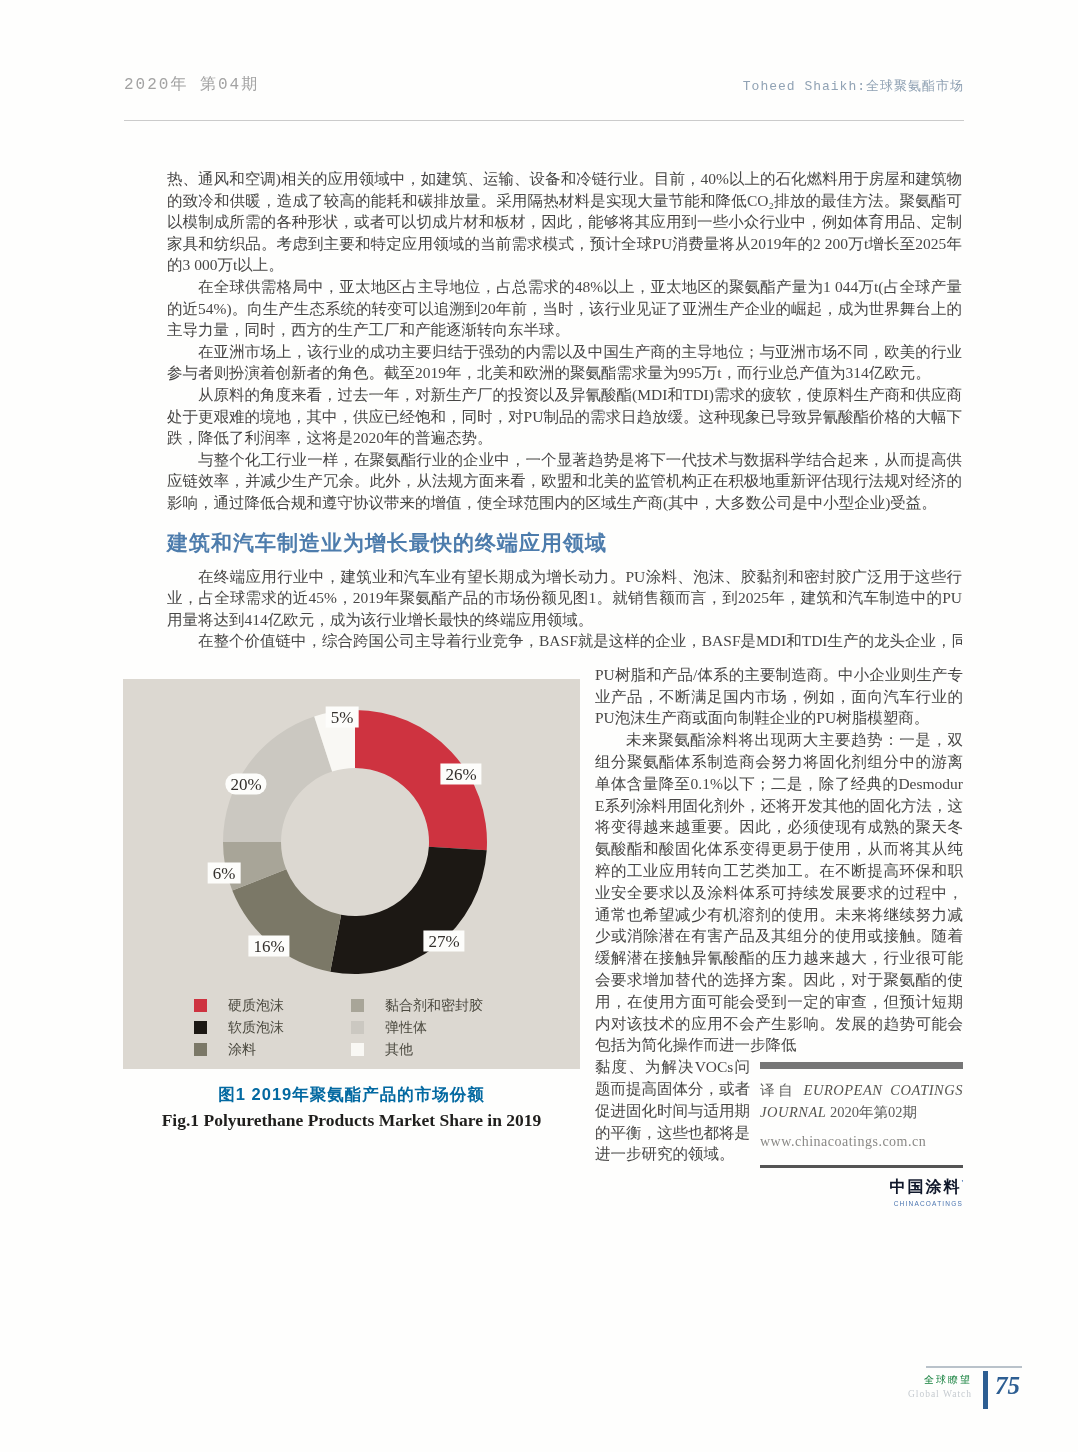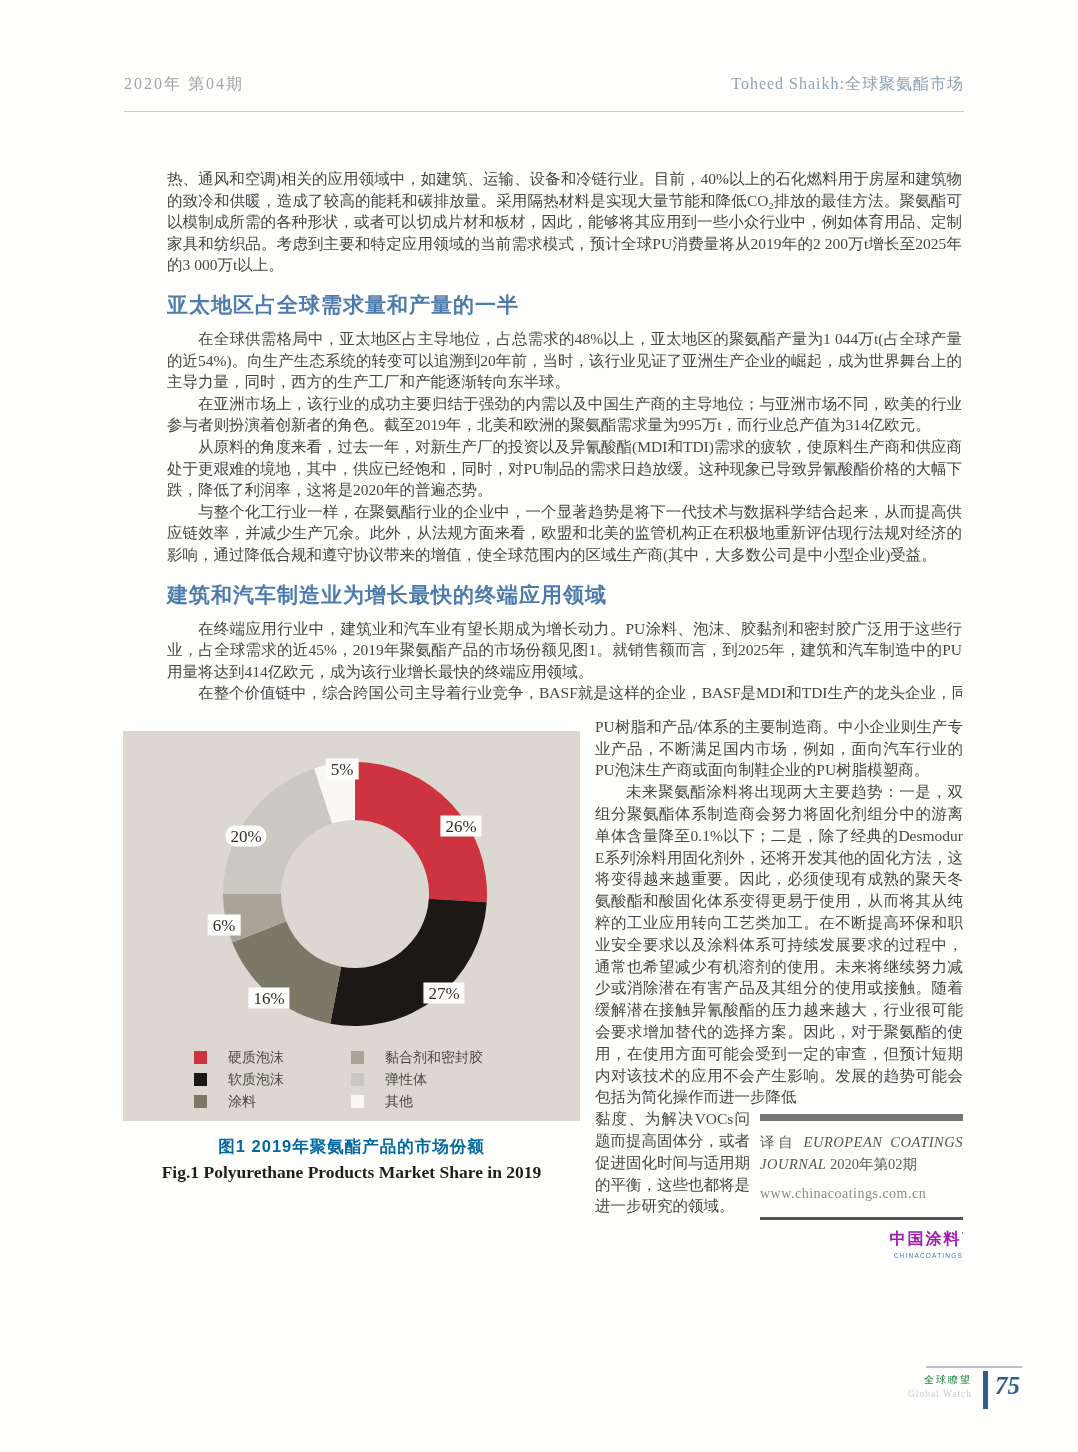--- a/index.html
+++ b/index.html
@@ -1,22 +1,22 @@
 <!DOCTYPE html>
 <html><head>
 <meta charset="utf-8">
 <style>
   html,body{margin:0;padding:0;background:#e8e8e8;}
   .page{position:relative;width:1078px;height:1452px;background:#fefefd;overflow:hidden;
         font-family:"Liberation Serif","DejaVu Serif",serif;color:#474645;}
   
   .header{position:absolute;top:74px;left:124px;right:114px;display:flex;justify-content:space-between;
-          align-items:flex-end;padding-bottom:16px;border-bottom:1px solid #cbcbcb;}
+          align-items:flex-end;padding-bottom:25px;border-bottom:1px solid #cbcbcb;font-family:Liberation Mono, monospace;}
   .header .issue{font-size:16px;color:#a3a3a3;letter-spacing:2px;}
-  .header .running{font-size:16px;color:#90a2b4;letter-spacing:1px;}
+  .header .running{font-size:13px;color:#90a2b4;letter-spacing:1px;}
   
   .article{position:absolute;top:168px;left:167px;width:795px;font-size:15.5px;line-height:21.6px;
            text-align:justify;}
   .article p{margin:0;}
   .article p.indent{text-indent:2em;}
   h2.sec{font-family:"Liberation Sans","DejaVu Sans",sans-serif;font-size:21px;line-height:26px;
          color:#4d7cac;margin:16px 0 10px 0;font-weight:bold;letter-spacing:1px;}
   .oneline{white-space:nowrap;overflow:hidden;text-indent:2em;}
   
   .split-zone{position:relative;margin-left:-44px;width:955px;height:502px;margin-top:3px;}
@@ -40,21 +40,21 @@
   .rc-split{display:flex;margin-top:0;}
   .rc-left{width:155px;}
   .rc-source{width:203px;margin-left:10px;font-size:14.5px;}
   .src-bar{height:7px;background:#767676;margin:6px 0 10px 0;}
   .src-line{color:#5a5a58;line-height:22px;}
   .src-journal{font-style:italic;letter-spacing:0.5px;color:#55544f;}
   .src-site{margin-top:8px;color:#8a8986;font-size:14px;letter-spacing:0.5px;}
   .src-rule{height:2.5px;background:#545454;margin-top:12px;}
   .src-logo{text-align:right;margin-top:8px;line-height:15px;}
   .logo-cn{font-family:"Liberation Sans","DejaVu Sans",sans-serif;font-weight:bold;font-size:16px;
-           color:#a21caf;letter-spacing:2px;}
+           color:#0f172a;letter-spacing:2px;}
   .logo-mark{font-size:9px;color:#2b5ca8;vertical-align:super;}
   .logo-en{font-family:"Liberation Sans","DejaVu Sans",sans-serif;font-size:6.5px;color:#4a74b0;
            letter-spacing:1.2px;}
   
   .footer-rule{position:absolute;top:1366px;right:56px;width:96px;height:1.5px;background:#b9c2ca;}
   .footer{position:absolute;top:1371px;right:58px;display:flex;align-items:flex-start;}
   .f-titles{text-align:right;margin-right:9px;}
   .f-cn{font-size:10px;color:#15803d;letter-spacing:2px;line-height:18px;}
   .f-en{font-size:9.5px;color:#c6cbd0;letter-spacing:1px;}
   .f-bar{width:5px;height:38px;background:#2d5e92;margin:0 7px 0 2px;}
@@ -66,21 +66,20 @@
 <div class="page">
 
   <div class="header">
     <span class="issue">2020年  第04期</span>
     <span class="running">Toheed Shaikh:全球聚氨酯市场</span>
   </div>
 
   <div class="article">
     <p>热、通风和空调)相关的应用领域中，如建筑、运输、设备和冷链行业。目前，40%以上的石化燃料用于房屋和建筑物的致冷和供暖，造成了较高的能耗和碳排放量。采用隔热材料是实现大量节能和降低CO₂排放的最佳方法。聚氨酯可以模制成所需的各种形状，或者可以切成片材和板材，因此，能够将其应用到一些小众行业中，例如体育用品、定制家具和纺织品。考虑到主要和特定应用领域的当前需求模式，预计全球PU消费量将从2019年的2 200万t增长至2025年的3 000万t以上。</p>
 
-    <h2 class="sec">亚太地区占全球需求量和产量的一半</h2>
     <div>
         <p class="indent">在全球供需格局中，亚太地区占主导地位，占总需求的48%以上，亚太地区的聚氨酯产量为1 044万t(占全球产量的近54%)。向生产生态系统的转变可以追溯到20年前，当时，该行业见证了亚洲生产企业的崛起，成为世界舞台上的主导力量，同时，西方的生产工厂和产能逐渐转向东半球。</p>
         <p class="indent">在亚洲市场上，该行业的成功主要归结于强劲的内需以及中国生产商的主导地位；与亚洲市场不同，欧美的行业参与者则扮演着创新者的角色。截至2019年，北美和欧洲的聚氨酯需求量为995万t，而行业总产值为314亿欧元。</p>
         <p class="indent">从原料的角度来看，过去一年，对新生产厂的投资以及异氰酸酯(MDI和TDI)需求的疲软，使原料生产商和供应商处于更艰难的境地，其中，供应已经饱和，同时，对PU制品的需求日趋放缓。这种现象已导致异氰酸酯价格的大幅下跌，降低了利润率，这将是2020年的普遍态势。</p>
         <p class="indent">与整个化工行业一样，在聚氨酯行业的企业中，一个显著趋势是将下一代技术与数据科学结合起来，从而提高供应链效率，并减少生产冗余。此外，从法规方面来看，欧盟和北美的监管机构正在积极地重新评估现行法规对经济的影响，通过降低合规和遵守协议带来的增值，使全球范围内的区域生产商(其中，大多数公司是中小型企业)受益。</p>
       </div>
 
     <h2 class="sec">建筑和汽车制造业为增长最快的终端应用领域</h2>
     <div>
         <p class="indent">在终端应用行业中，建筑业和汽车业有望长期成为增长动力。PU涂料、泡沫、胶黏剂和密封胶广泛用于这些行业，占全球需求的近45%，2019年聚氨酯产品的市场份额见图1。就销售额而言，到2025年，建筑和汽车制造中的PU用量将达到414亿欧元，成为该行业增长最快的终端应用领域。</p>

